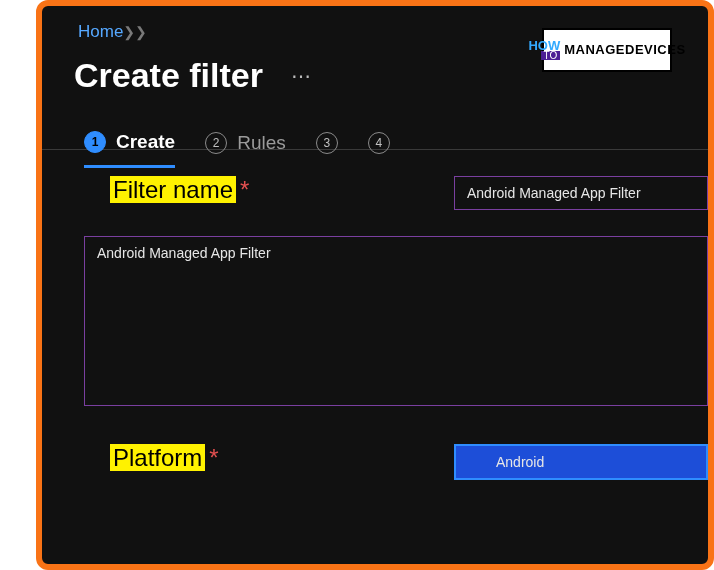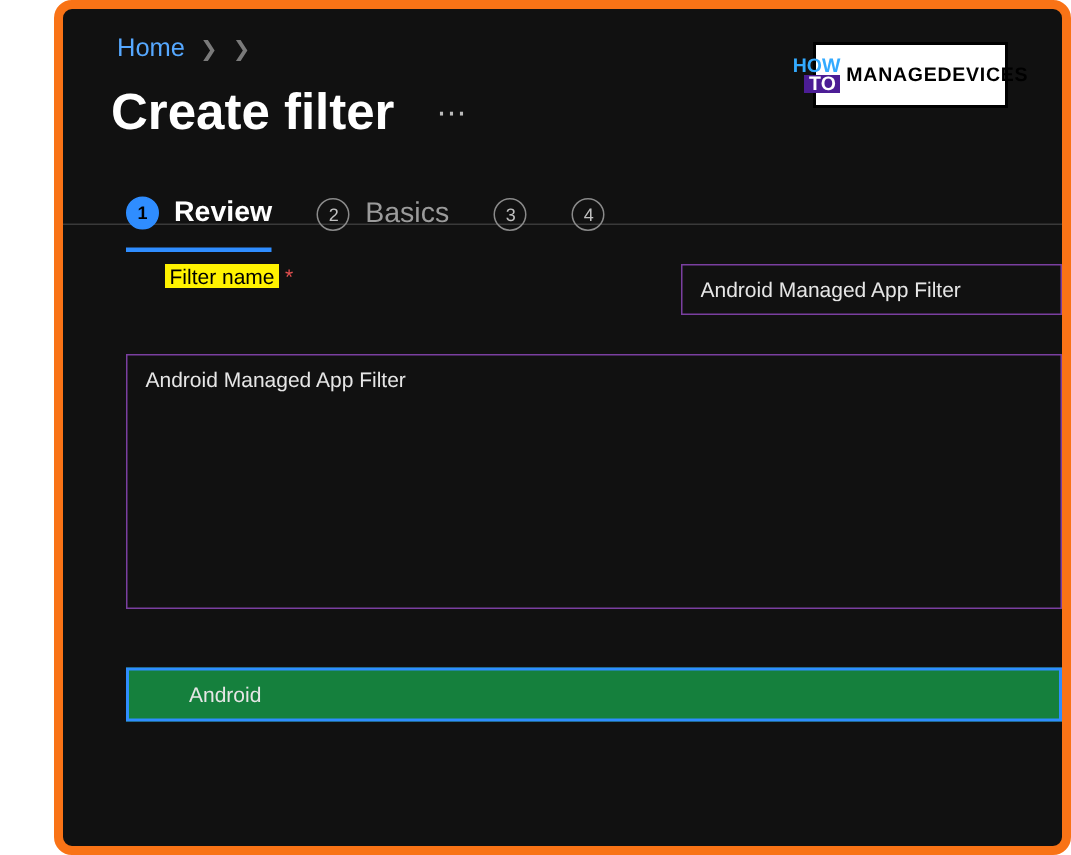--- a/index.html
+++ b/index.html
@@ -40,42 +40,41 @@
     align-items: flex-end;
     margin-right: 4px;
     line-height: 0.9;
   }
   .watermark .how .h1 {
     font-size: 13px;
     font-weight: 800;
     color: #33aaff;
   }
   .watermark .how .h2 {
-    font-size: 13px;
-    font-weight: 700;
+    font-size: 10px;
+    font-weight: 400;
     background: #4c1d95;
     color: #fff;
     padding: 0 3px;
   }
   .watermark .md {
     display: flex;
     flex-direction: row;
     line-height: 0.95;
   }
   .watermark .md span {
     font-size: 13px;
     font-weight: 900;
     letter-spacing: 0.5px;
     color: #000;
   }
 
   .breadcrumbs {
     display: flex;
     align-items: center;
-    gap: 10px;
     padding: 16px 0 0 36px;
     font-size: 17px;
     color: #56a8ff;
   }
   .breadcrumbs .chev {
     color: #7a7a7a;
     font-size: 14px;
   }
 
   .title-row {
@@ -141,21 +140,21 @@
   .form {
     padding: 26px 0 0 42px;
   }
   .form-row {
     display: flex;
     align-items: flex-start;
     margin-bottom: 26px;
   }
   .label {
     width: 370px;
-    font-size: 14px;
+    font-size: 24px;
     color: #ddd;
     padding-left: 26px;
   }
   .hl {
     background: #fff200;
     color: #000;
     padding: 0 3px;
   }
   .req {
     color: #e35050;
@@ -177,21 +176,21 @@
   }
   textarea.field {
     height: 170px;
     resize: none;
   }
   .select-wrap {
     position: relative;
   }
   .select-wrap .field {
     border: 2px solid #2f8dff;
-    background: #15803d;
+    background: #1d4ed8;
     padding-left: 40px;
   }
   .platform-row { margin-top: 34px; margin-bottom: 0; }
 
 </style>
 </head>
 <body>
 
 <div class="frame">
 
@@ -213,25 +212,25 @@
   </div>
 
   <div class="title-row">
     <h1 class="page-title">Create filter</h1>
     <span class="more">⋯</span>
   </div>
 
   <div class="wizard">
     <div class="step active">
       <span class="num">1</span>
-      <span>Review</span>
+      <span>Create</span>
     </div>
     <div class="step">
       <span class="num">2</span>
-      <span>Basics</span>
+      <span>Rules</span>
     </div>
     <div class="step">
       <span class="num">3</span>
     </div>
     <div class="step">
       <span class="num">4</span>
     </div>
   </div>
 
   <div class="form">
@@ -245,20 +244,23 @@
       </div>
     </div>
 
     <div class="form-row">
       <div class="field-wrap">
         <textarea class="field" style="">Android Managed App Filter</textarea>
       </div>
     </div>
 
     <div class="form-row platform-row">
+      <div class="label">
+        <span class="hl">Platform</span><span class="req">*</span>
+      </div>
       <div class="field-wrap select-wrap">
         <input class="field" type="text" readonly="" value="Android" style="">
       </div>
     </div>
 
   </div>
 
 </div>
 
 </body></html>

